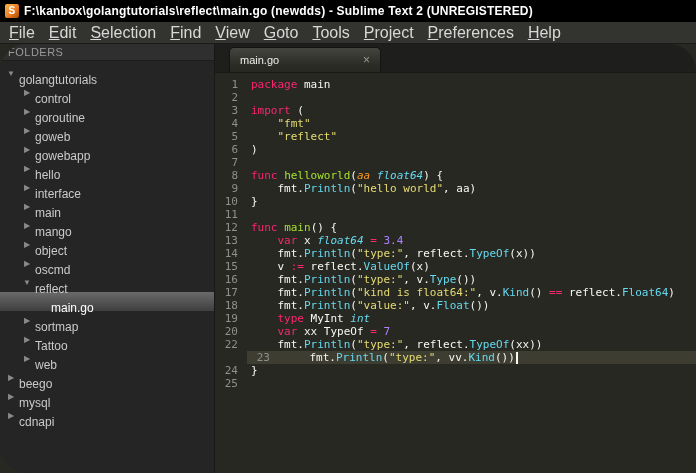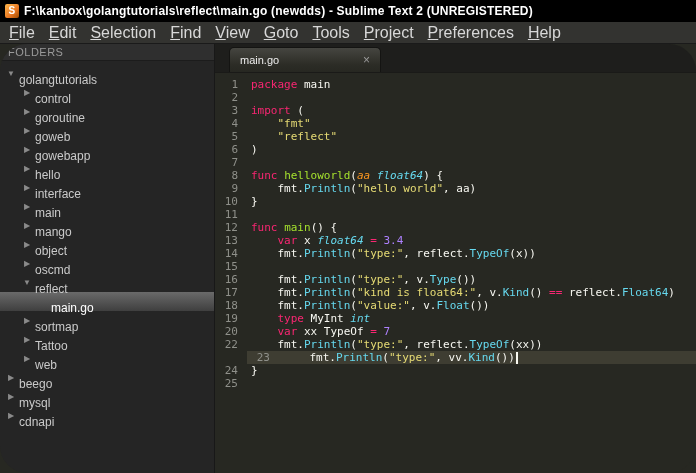--- a/index.html
+++ b/index.html
@@ -226,21 +226,21 @@
           <div class="code-line"><span class="ln">5</span><span class="line-content"><span class="tok-pl">    </span><span class="tok-st">"reflect"</span></span></div>
           <div class="code-line"><span class="ln">6</span><span class="line-content"><span class="tok-pl">)</span></span></div>
           <div class="code-line"><span class="ln">7</span><span class="line-content"></span></div>
           <div class="code-line"><span class="ln">8</span><span class="line-content"><span class="tok-kw">func</span><span class="tok-pl"> </span><span class="tok-fn">helloworld</span><span class="tok-pl">(</span><span class="tok-param">aa</span><span class="tok-pl"> </span><span class="tok-ty">float64</span><span class="tok-pl">) {</span></span></div>
           <div class="code-line"><span class="ln">9</span><span class="line-content"><span class="tok-pl">    fmt.</span><span class="tok-lib">Println</span><span class="tok-pl">(</span><span class="tok-st">"hello world"</span><span class="tok-pl">, aa)</span></span></div>
           <div class="code-line"><span class="ln">10</span><span class="line-content"><span class="tok-pl">}</span></span></div>
           <div class="code-line"><span class="ln">11</span><span class="line-content"></span></div>
           <div class="code-line"><span class="ln">12</span><span class="line-content"><span class="tok-kw">func</span><span class="tok-pl"> </span><span class="tok-fn">main</span><span class="tok-pl">() {</span></span></div>
           <div class="code-line"><span class="ln">13</span><span class="line-content"><span class="tok-kw">    var</span><span class="tok-pl"> x </span><span class="tok-ty">float64</span><span class="tok-pl"> </span><span class="tok-kw">=</span><span class="tok-pl"> </span><span class="tok-num">3.4</span></span></div>
           <div class="code-line"><span class="ln">14</span><span class="line-content"><span class="tok-pl">    fmt.</span><span class="tok-lib">Println</span><span class="tok-pl">(</span><span class="tok-st">"type:"</span><span class="tok-pl">, reflect.</span><span class="tok-lib">TypeOf</span><span class="tok-pl">(x))</span></span></div>
-          <div class="code-line"><span class="ln">15</span></div>
+          <div class="code-line"><span class="ln">15</span><span class="line-content"><span class="tok-pl">    v </span><span class="tok-kw">:=</span><span class="tok-pl"> reflect.</span><span class="tok-lib">ValueOf</span><span class="tok-pl">(x)</span></span></div>
           <div class="code-line"><span class="ln">16</span><span class="line-content"><span class="tok-pl">    fmt.</span><span class="tok-lib">Println</span><span class="tok-pl">(</span><span class="tok-st">"type:"</span><span class="tok-pl">, v.</span><span class="tok-lib">Type</span><span class="tok-pl">())</span></span></div>
           <div class="code-line"><span class="ln">17</span><span class="line-content"><span class="tok-pl">    fmt.</span><span class="tok-lib">Println</span><span class="tok-pl">(</span><span class="tok-st">"kind is float64:"</span><span class="tok-pl">, v.</span><span class="tok-lib">Kind</span><span class="tok-pl">() </span><span class="tok-kw">==</span><span class="tok-pl"> reflect.</span><span class="tok-lib">Float64</span><span class="tok-pl">)</span></span></div>
           <div class="code-line"><span class="ln">18</span><span class="line-content"><span class="tok-pl">    fmt.</span><span class="tok-lib">Println</span><span class="tok-pl">(</span><span class="tok-st">"value:"</span><span class="tok-pl">, v.</span><span class="tok-lib">Float</span><span class="tok-pl">())</span></span></div>
           <div class="code-line"><span class="ln">19</span><span class="line-content"><span class="tok-kw">    type</span><span class="tok-pl"> MyInt </span><span class="tok-ty">int</span></span></div>
           <div class="code-line"><span class="ln">20</span><span class="line-content"><span class="tok-kw">    var</span><span class="tok-pl"> xx TypeOf </span><span class="tok-kw">=</span><span class="tok-pl"> </span><span class="tok-num">7</span></span></div>
           <div class="code-line"><span class="ln">22</span><span class="line-content"><span class="tok-pl">    fmt.</span><span class="tok-lib">Println</span><span class="tok-pl">(</span><span class="tok-st">"type:"</span><span class="tok-pl">, reflect.</span><span class="tok-lib">TypeOf</span><span class="tok-pl">(xx))</span></span></div>
           <div class="code-line current"><span class="ln">23</span><span class="line-content"><span class="tok-pl">    fmt.</span><span class="tok-lib">Println</span><span class="tok-pl">(</span><span class="tok-st">"type:"</span><span class="tok-pl">, vv.</span><span class="tok-lib">Kind</span><span class="tok-pl">())</span><span class="cursor"></span></span></div>
           <div class="code-line"><span class="ln">24</span><span class="line-content"><span class="tok-pl">}</span></span></div>
           <div class="code-line"><span class="ln">25</span><span class="line-content"></span></div>
         </div>

